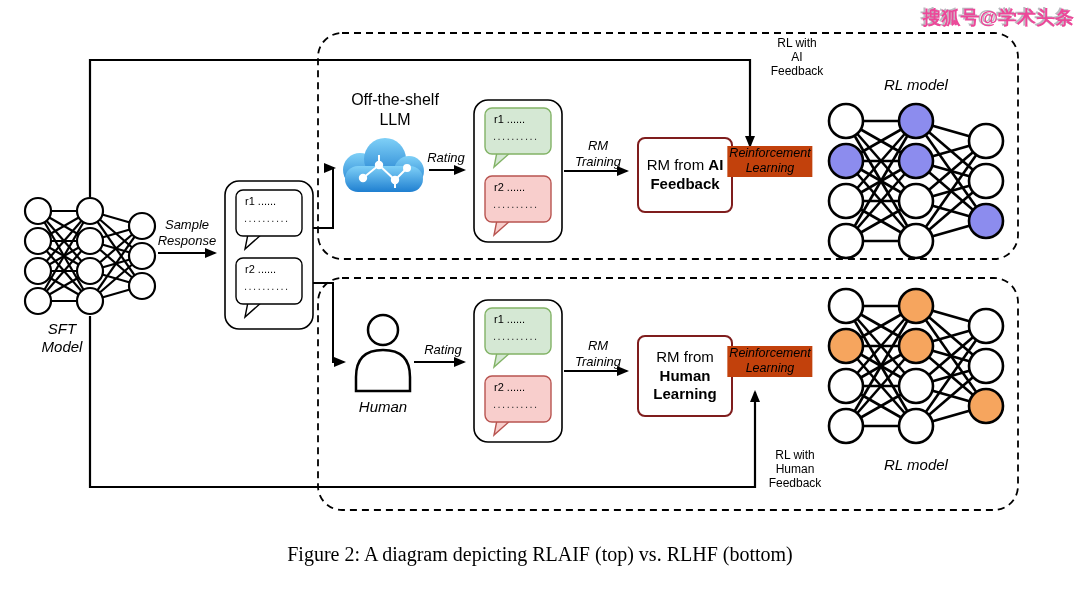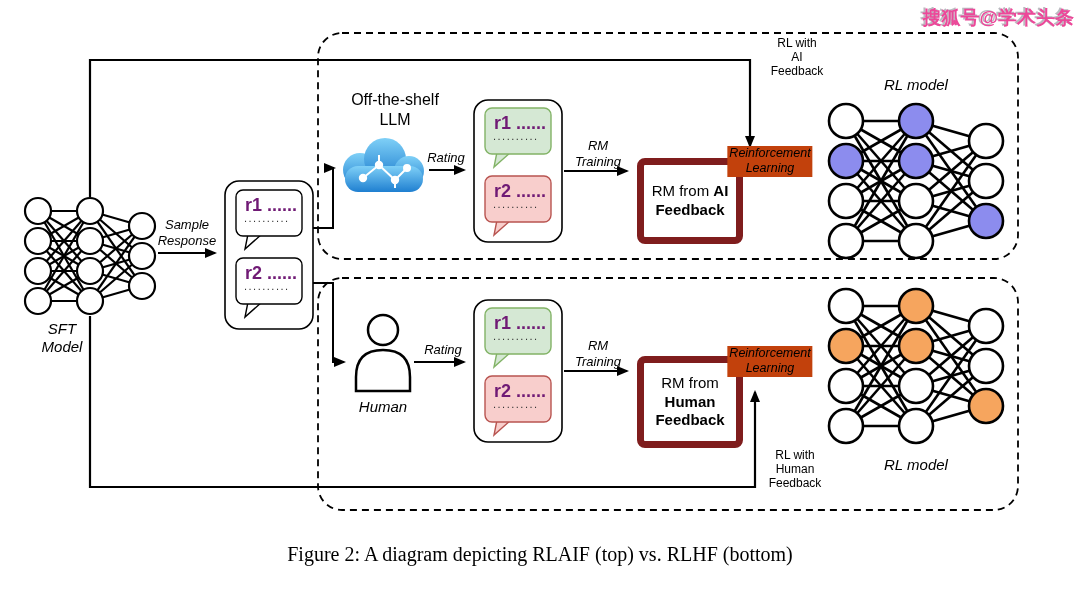--- a/index.html
+++ b/index.html
@@ -7,25 +7,25 @@
           font-family:"Liberation Sans", sans-serif; overflow:hidden; color:#000;}
   #stage svg {position:absolute; left:0; top:0;}
   .lbl {position:absolute; transform:translateX(-50%); text-align:center;
         white-space:pre-line; line-height:1.22;}
   .i13 {font-style:italic; font-size:13px;}
   .i12 {font-style:italic; font-size:12.5px;}
   .b15 {font-weight:400; font-size:12px; line-height:1.18;}
   .p15 {font-size:15px;font-style:italic;}
   .p16 {font-size:16px;}
   .wbg {background:#c2410c; padding:0 2px;}
-  .btxt  {position:absolute; font-size:18px; color:#701a75;font-weight:bold;}
+  .btxt  {position:absolute; font-size:11px; color:#000000;}
   .bdots {position:absolute; font-size:11px; letter-spacing:1.5px; color:#333;}
-  .rm-box {position:absolute; border:7px solid #7f1d1d; border-radius:8px; background:#fff;
+  .rm-box {position:absolute; border:2px solid #7f1d1d; border-radius:8px; background:#fff;
            display:flex; align-items:center; justify-content:center; text-align:center;
-           font-size:15px; line-height:1.25;margin-top:21px;}
+           font-size:15px; line-height:1.25;}
   .caption {position:absolute; left:0; right:0; top:543px; text-align:center;
             font-family:"Liberation Serif", serif; font-size:20px;}
   .watermark {position:absolute; top:5px; right:6px; font-weight:700; font-size:19px;
               color:#ec4899; text-shadow:-2px -1px 0 rgba(130,130,140,.55);}
 </style>
 </head>
 <body>
 
 <div id="stage">
 
@@ -238,21 +238,21 @@
         <circle cx="986" cy="326" r="17" stroke="#000" stroke-width="2.6" fill="#ffffff"></circle>
         <circle cx="986" cy="366" r="17" stroke="#000" stroke-width="2.6" fill="#ffffff"></circle>
         <circle cx="986" cy="406" r="17" stroke="#000" stroke-width="2.6" fill="#f6a55e"></circle>
       </g>
   </svg>
 
   <div class="rm-box" style="left:637px; top:137px; width:92px; height:72px;">
     <div><span>RM from </span><b>AI Feedback</b></div>
   </div>
   <div class="rm-box" style="left:637px; top:335px; width:92px; height:78px;">
-    <div><span>RM from </span><b>Human Feedback</b></div>
+    <div><span>RM from </span><b>Human Learning</b></div>
   </div>
 
   <div class="lbl p15" style="left:62px; top:320px;">SFT
 Model</div>
   <div class="lbl i13" style="left:187px; top:217px;">Sample
 Response</div>
   <div class="lbl p16" style="left:385px; top:90px;margin-left:10px;">Off-the-shelf
 LLM</div>
   <div class="lbl i13" style="left:446px; top:150px;">Rating</div>
   <div class="lbl i13" style="left:598px; top:138px;">RM

